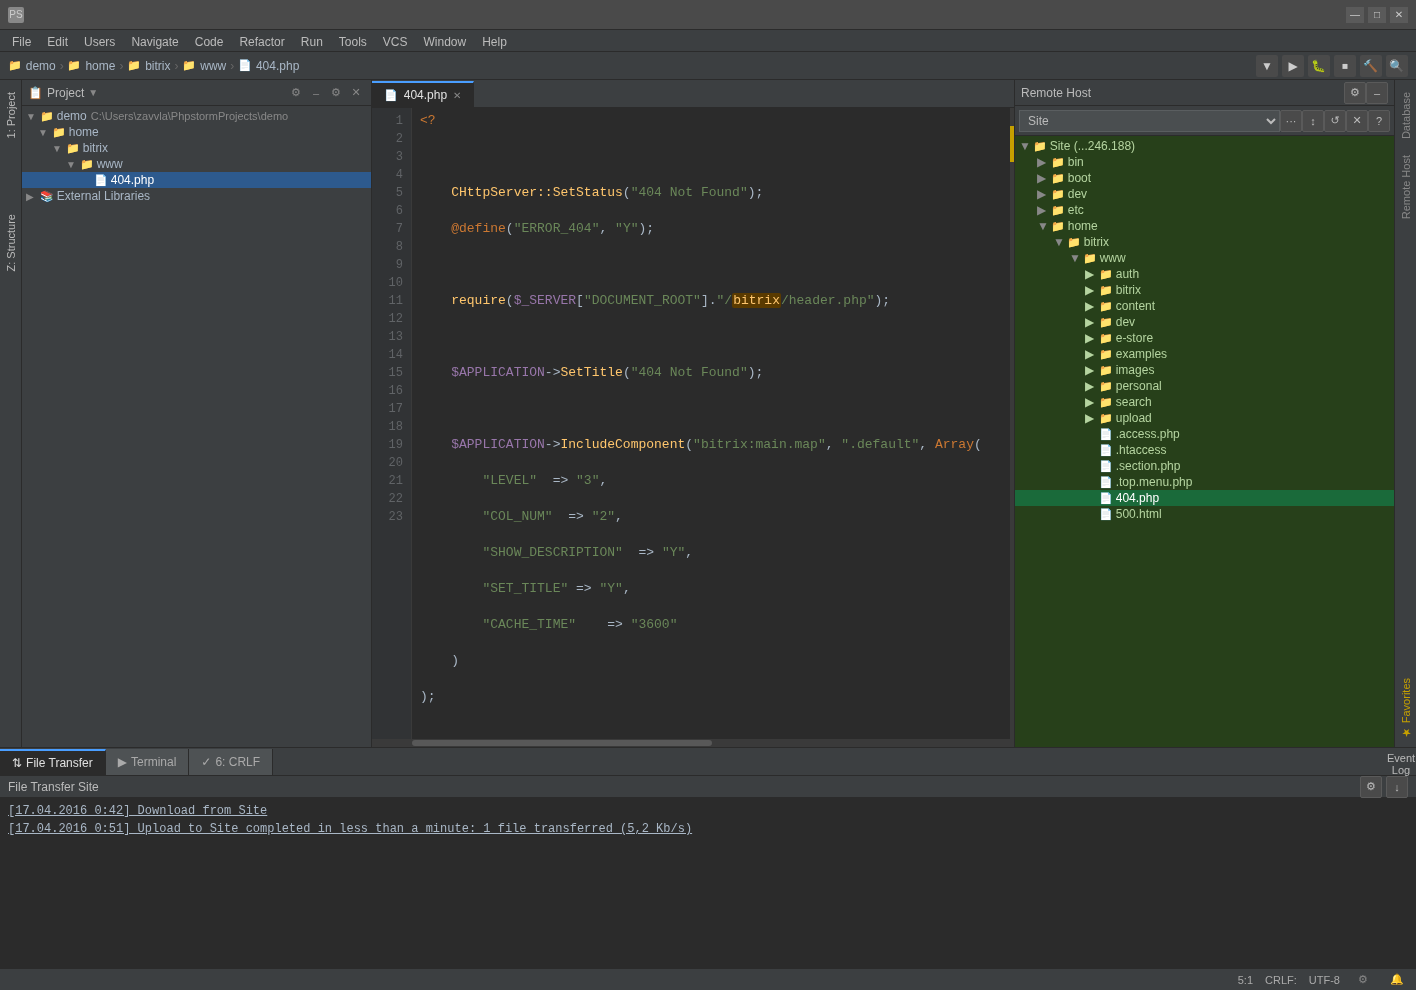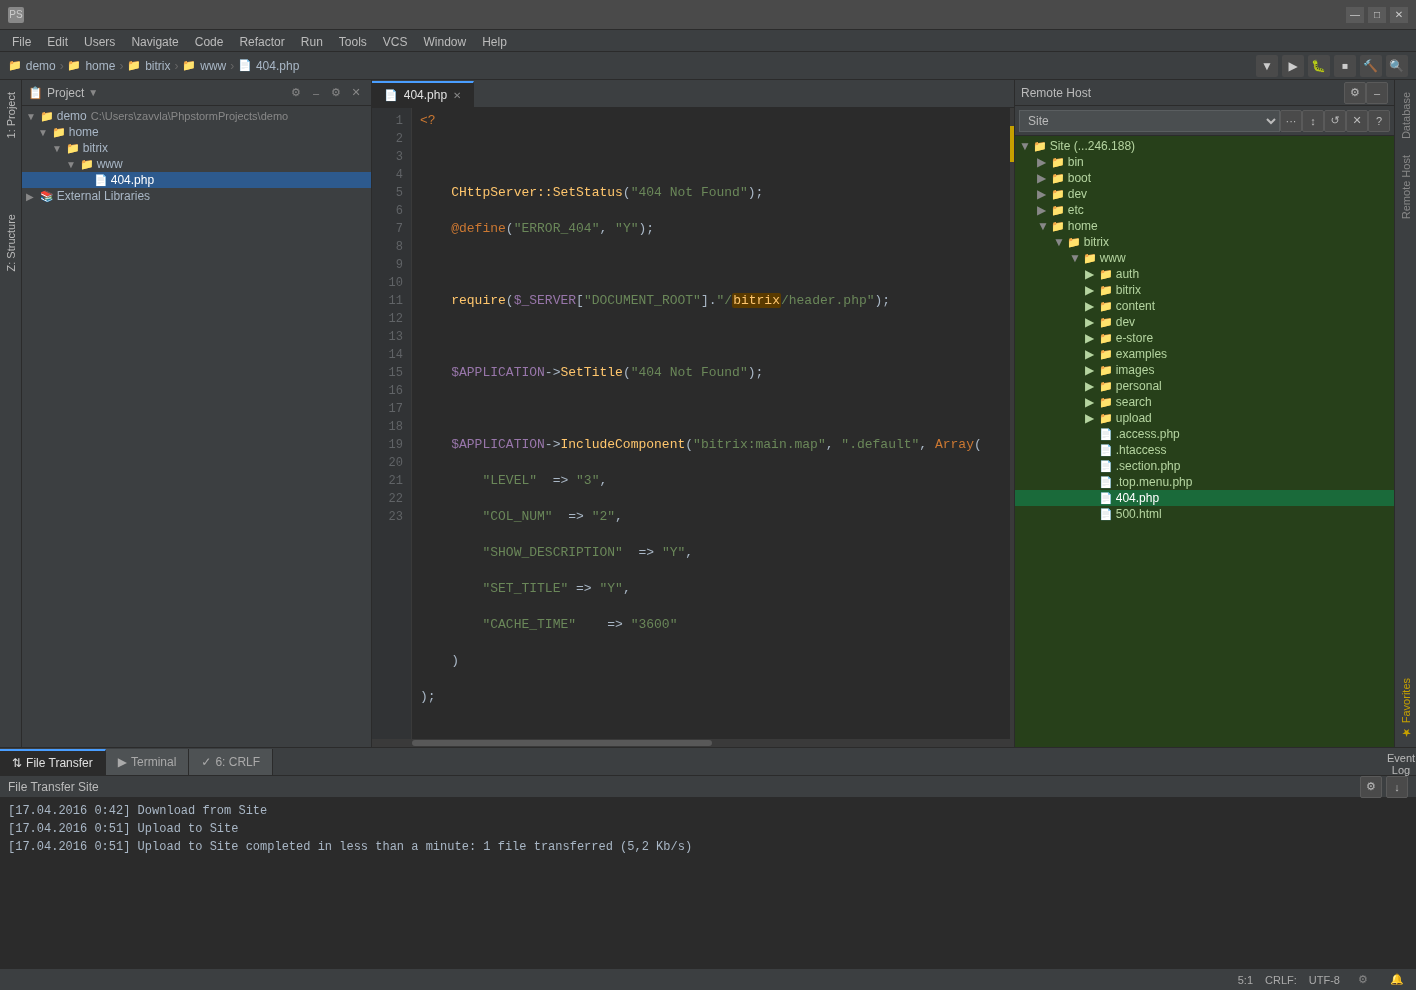--- a/index.html
+++ b/index.html
@@ -259,21 +259,21 @@
     }
     .file-transfer-content {
       height: 170px;
       padding: 4px 8px;
       font-family: 'Courier New', monospace;
       font-size: 12px;
       color: #a9b7c6;
       background: #2b2b2b;
       overflow-y: auto;
     }
-    .log-line { line-height: 18px; }
+    .log-line { line-height: 18px; text-decoration: underline; }
 
     
     .status-bar {
       background: #3c3f41;
       height: 22px;
       display: flex;
       align-items: center;
       justify-content: space-between;
       padding: 0 8px;
       font-size: 11px;
@@ -675,21 +675,20 @@
     </div>
     <div style="display:flex; align-items:center; justify-content:space-between; padding: 2px 8px; background:#3c3f41; border-bottom:1px solid #2b2b2b; height:22px;">
       <span style="font-size:12px; color:#bbb;">File Transfer Site</span>
       <div style="display:flex; gap:4px;">
         <button class="remote-btn">⚙</button>
         <button class="remote-btn">↓</button>
       </div>
     </div>
     <div class="file-transfer-content">
       <div class="log-line">[17.04.2016 0:42] Download from Site</div>
-      <div class="log-line">[17.04.2016 0:51] Upload to Site</div>
       <div class="log-line">[17.04.2016 0:51] Upload to Site completed in less than a minute: 1 file transferred (5,2 Kb/s)</div>
     </div>
   </div>
 
   <div class="status-bar">
     <span></span>
     <div class="status-right">
       <span>5:1</span>
       <span>CRLF:</span>
       <span>UTF-8</span>

